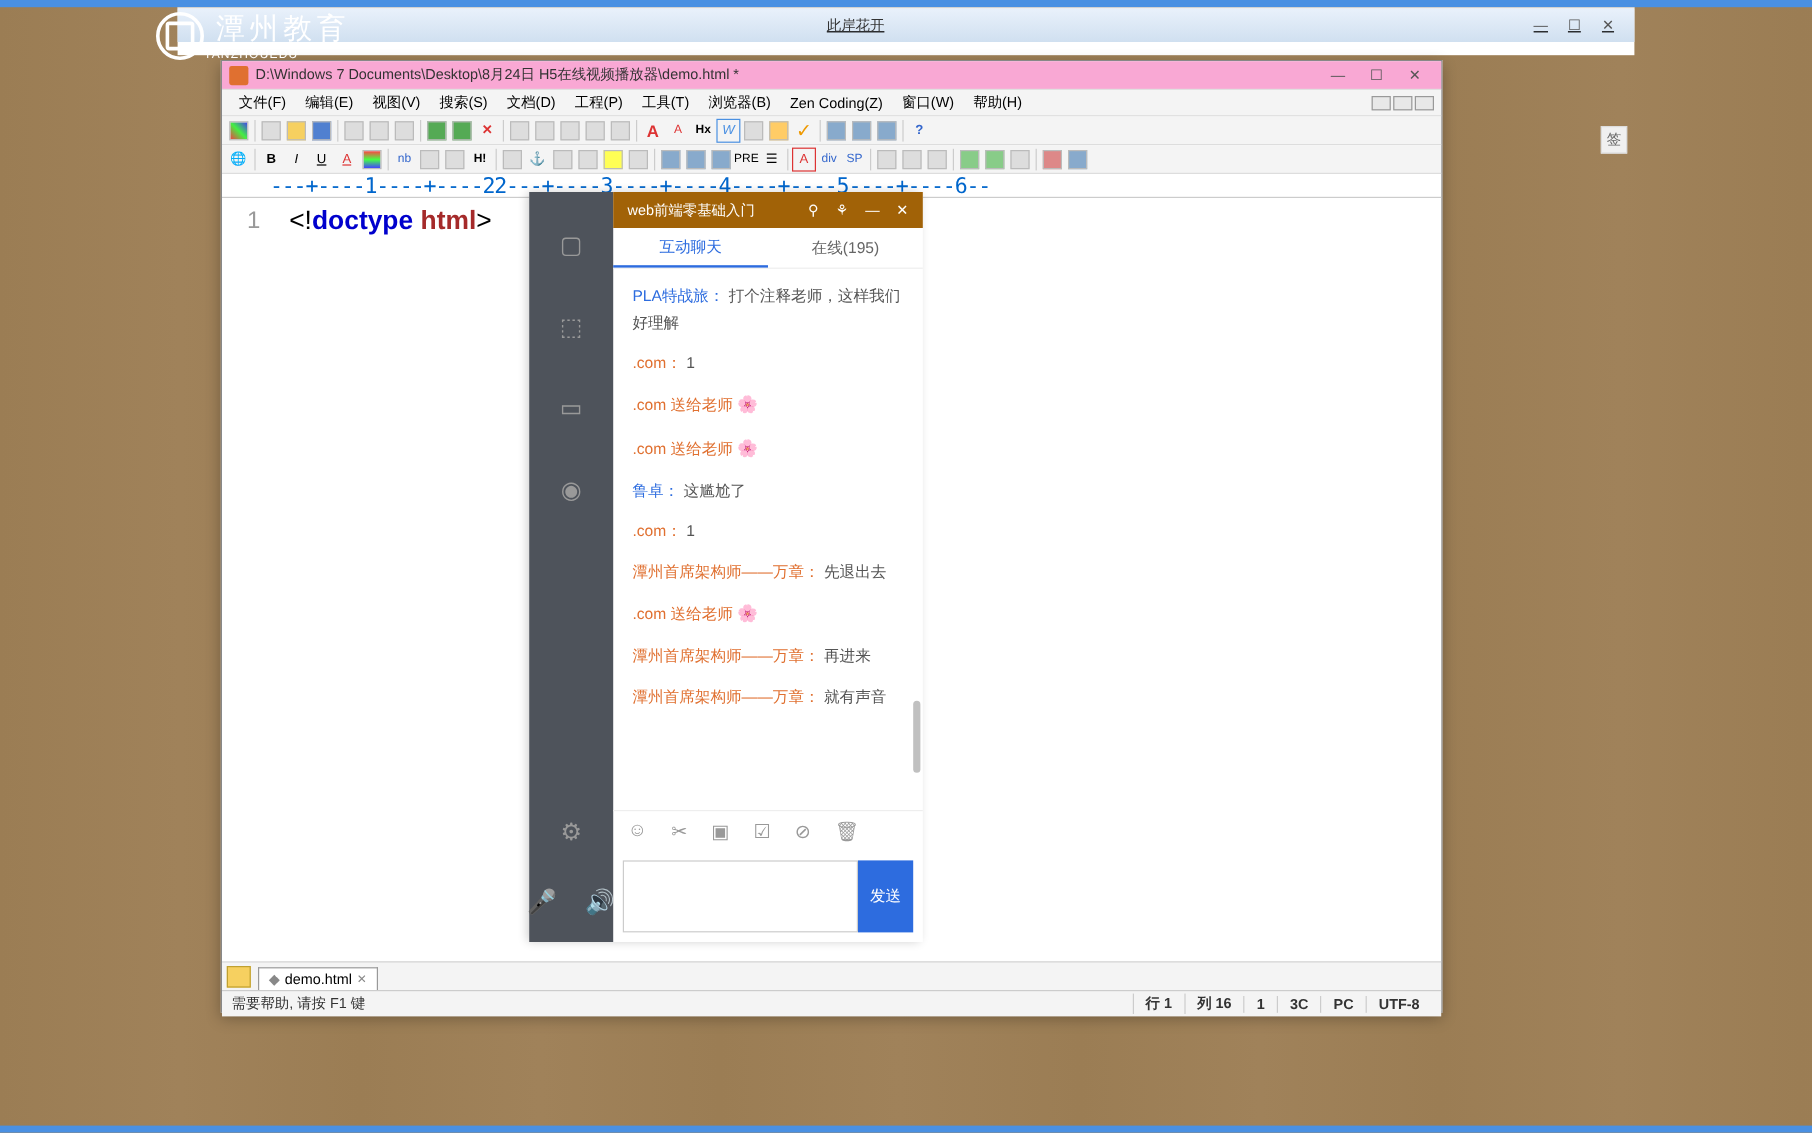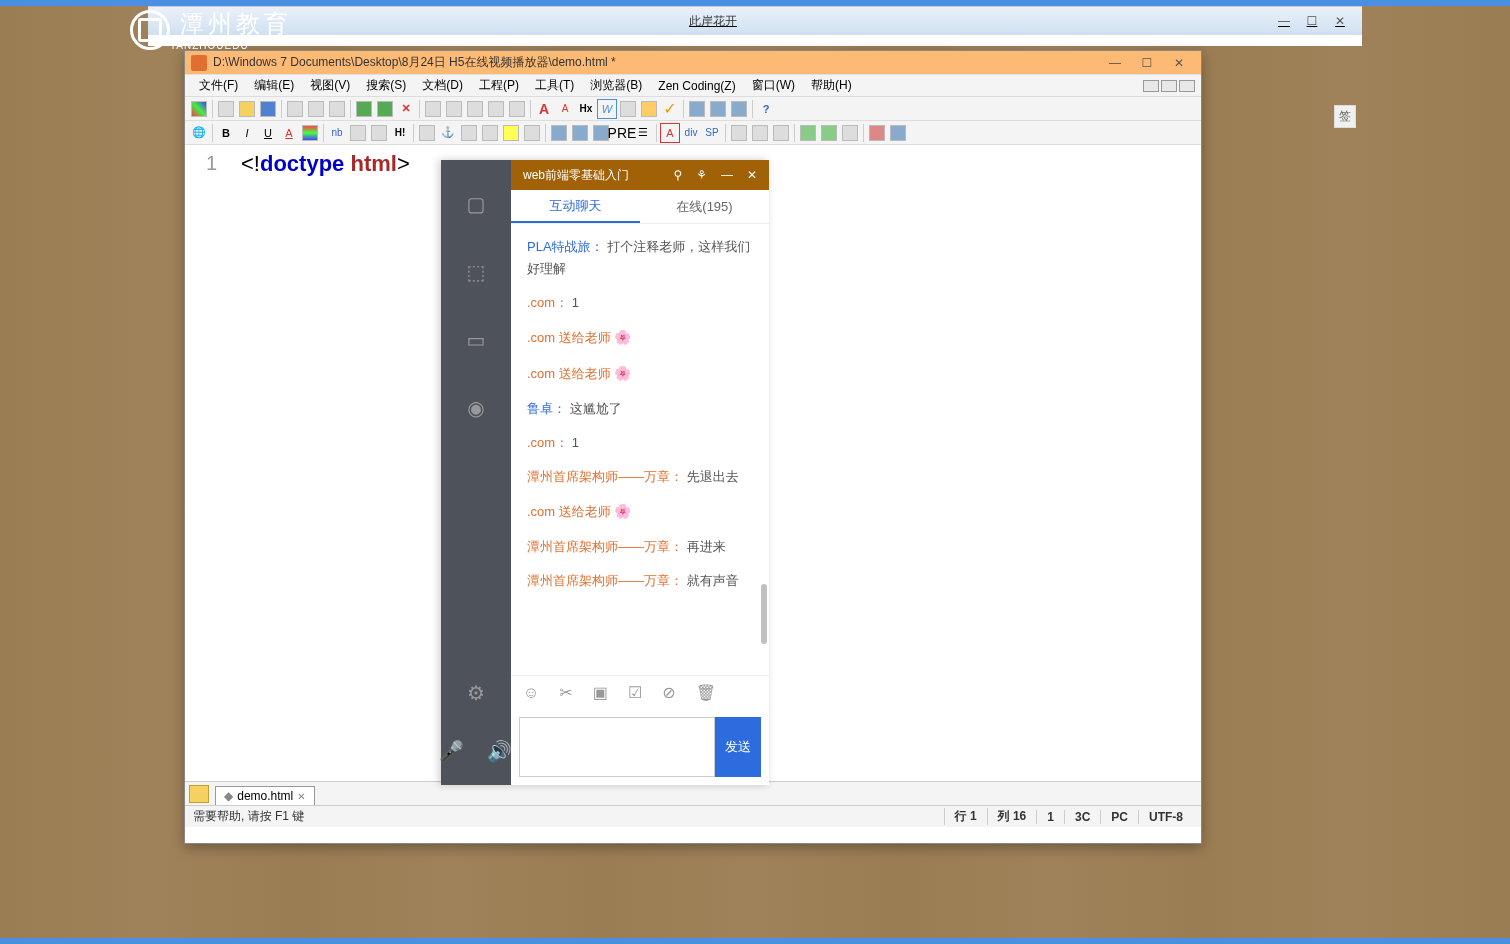--- a/index.html
+++ b/index.html
@@ -11,21 +11,21 @@
 .chrome-titlebar { height:28px; background:linear-gradient(#e9f1fb,#d0e0f0); display:flex; align-items:center; justify-content:flex-end; padding:0 8px; font-size:12px;text-decoration:underline; }
 .chrome-btn { width:28px; height:20px; display:flex; align-items:center; justify-content:center; color:#555; }
 .chrome-title { margin-right:auto; margin-left:auto; color:#333; }
 .logo { position:absolute; left:130px; top:8px; z-index:50; display:flex; align-items:center; color:#fff; }
 .logo-icon { width:40px; height:40px; border:3px solid #fff; border-radius:50%; display:flex; align-items:center; justify-content:center; position:relative; }
 .logo-icon::before { content:''; width:18px; height:18px; border:3px solid #fff; border-radius:3px; }
 .logo-text { margin-left:10px; font-size:24px; letter-spacing:4px; }
 .logo-sub { font-size:10px; letter-spacing:1px; display:block; }
 
 .editor-win { position:absolute; left:184px; top:50px; width:1018px; height:794px; background:#fff; border:1px solid #888; box-shadow:0 4px 12px rgba(0,0,0,0.3); }
-.editor-title { height:24px; background:#fdba74; display:flex; align-items:center; padding:0 6px; font-size:12px; color:#333; border-bottom:1px solid #e0e0e0; }
+.editor-title { height:24px; background:#f9a8d4; display:flex; align-items:center; padding:0 6px; font-size:12px; color:#333; border-bottom:1px solid #e0e0e0; }
 .editor-title-icon { width:16px; height:16px; margin-right:6px; background:#e07030; border-radius:2px; }
 .editor-winbtns { margin-left:auto; display:flex; }
 .editor-winbtn { width:32px; height:22px; display:flex; align-items:center; justify-content:center; color:#555; font-size:12px; }
 .editor-menu { height:22px; display:flex; align-items:center; padding:0 6px; font-size:12px; background:#f4f4f4; border-bottom:1px solid #ddd; }
 .editor-menu span { padding:0 8px; }
 .editor-mdi { margin-left:auto; display:flex; gap:2px; }
 .editor-mdi div { width:16px; height:12px; border:1px solid #999; background:#e8e8e8; }
 .toolbar { height:24px; background:#f4f4f4; border-bottom:1px solid #ddd; display:flex; align-items:center; padding:0 4px; gap:1px; }
 .tb-btn { width:20px; height:20px; display:flex; align-items:center; justify-content:center; font-size:11px; }
 .tb-ico { width:16px; height:16px; background:#ddd; border:1px solid #bbb; }
@@ -232,21 +232,21 @@
     <div class="tb-sep"></div>
     <div class="tb-btn">
         <div class="tb-ico" style="background:#8ac"></div>
       </div>
     <div class="tb-btn">
         <div class="tb-ico" style="background:#8ac"></div>
       </div>
     <div class="tb-btn">
         <div class="tb-ico" style="background:#8ac"></div>
       </div>
-    <div class="tb-btn" style="font-size:14px">PRE</div>
+    <div class="tb-btn" style="font-size:10px">PRE</div>
     <div class="tb-btn">☰</div>
     <div class="tb-sep"></div>
     <div class="tb-btn" style="border:1px solid #d33;color:#d33;font-size:11px">A</div>
     <div class="tb-btn" style="font-size:10px;color:#36c">div</div>
     <div class="tb-btn" style="font-size:10px;color:#36c">SP</div>
     <div class="tb-sep"></div>
     <div class="tb-btn">
         <div class="tb-ico"></div>
       </div>
     <div class="tb-btn">
@@ -266,20 +266,21 @@
         <div class="tb-ico"></div>
       </div>
     <div class="tb-sep"></div>
     <div class="tb-btn">
         <div class="tb-ico" style="background:#d88"></div>
       </div>
     <div class="tb-btn">
         <div class="tb-ico" style="background:#8ac"></div>
       </div>
   </div>
+  <div class="ruler">---+----1----+----22---+----3----+----4----+----5----+----6--</div>
   <div class="code-area">
     <div class="gutter"><span>1</span></div>
     <div class="code"><span>&lt;!</span><span class="kw">doctype</span><span> </span><span class="tag">html</span><span>&gt;</span></div>
   </div>
   <div class="tabbar">
     <div class="folder-btn"></div>
     <div class="tab">
       <span class="tab-dot">◆</span>
       <span>demo.html</span>
       <span class="tab-close">✕</span>

